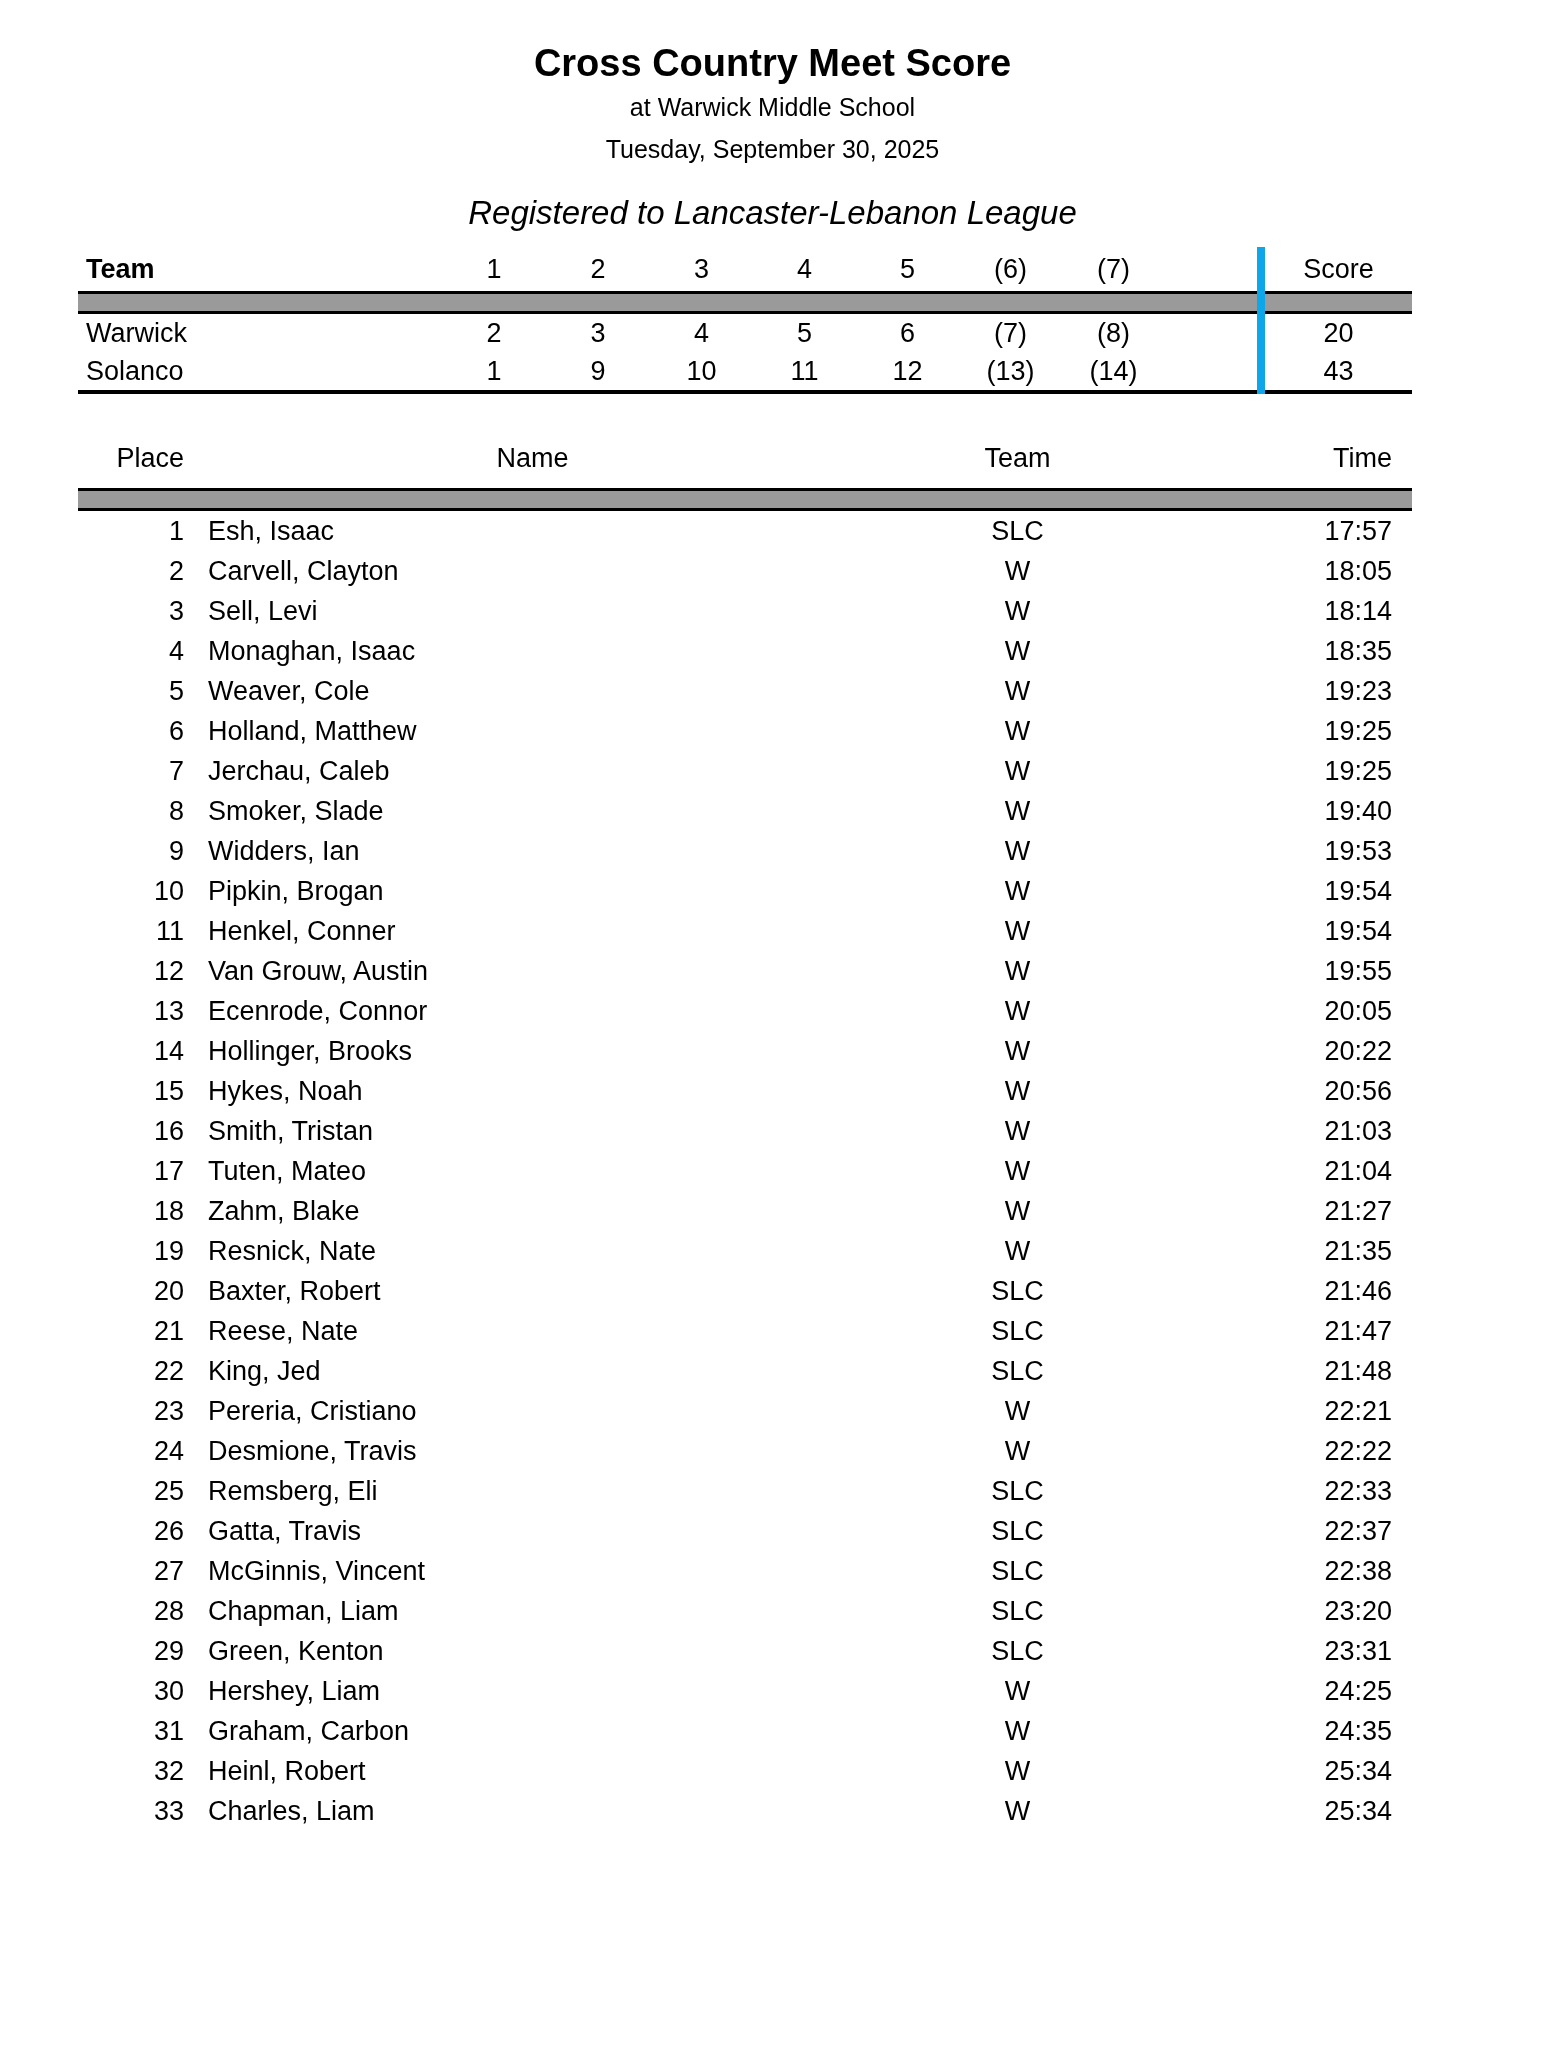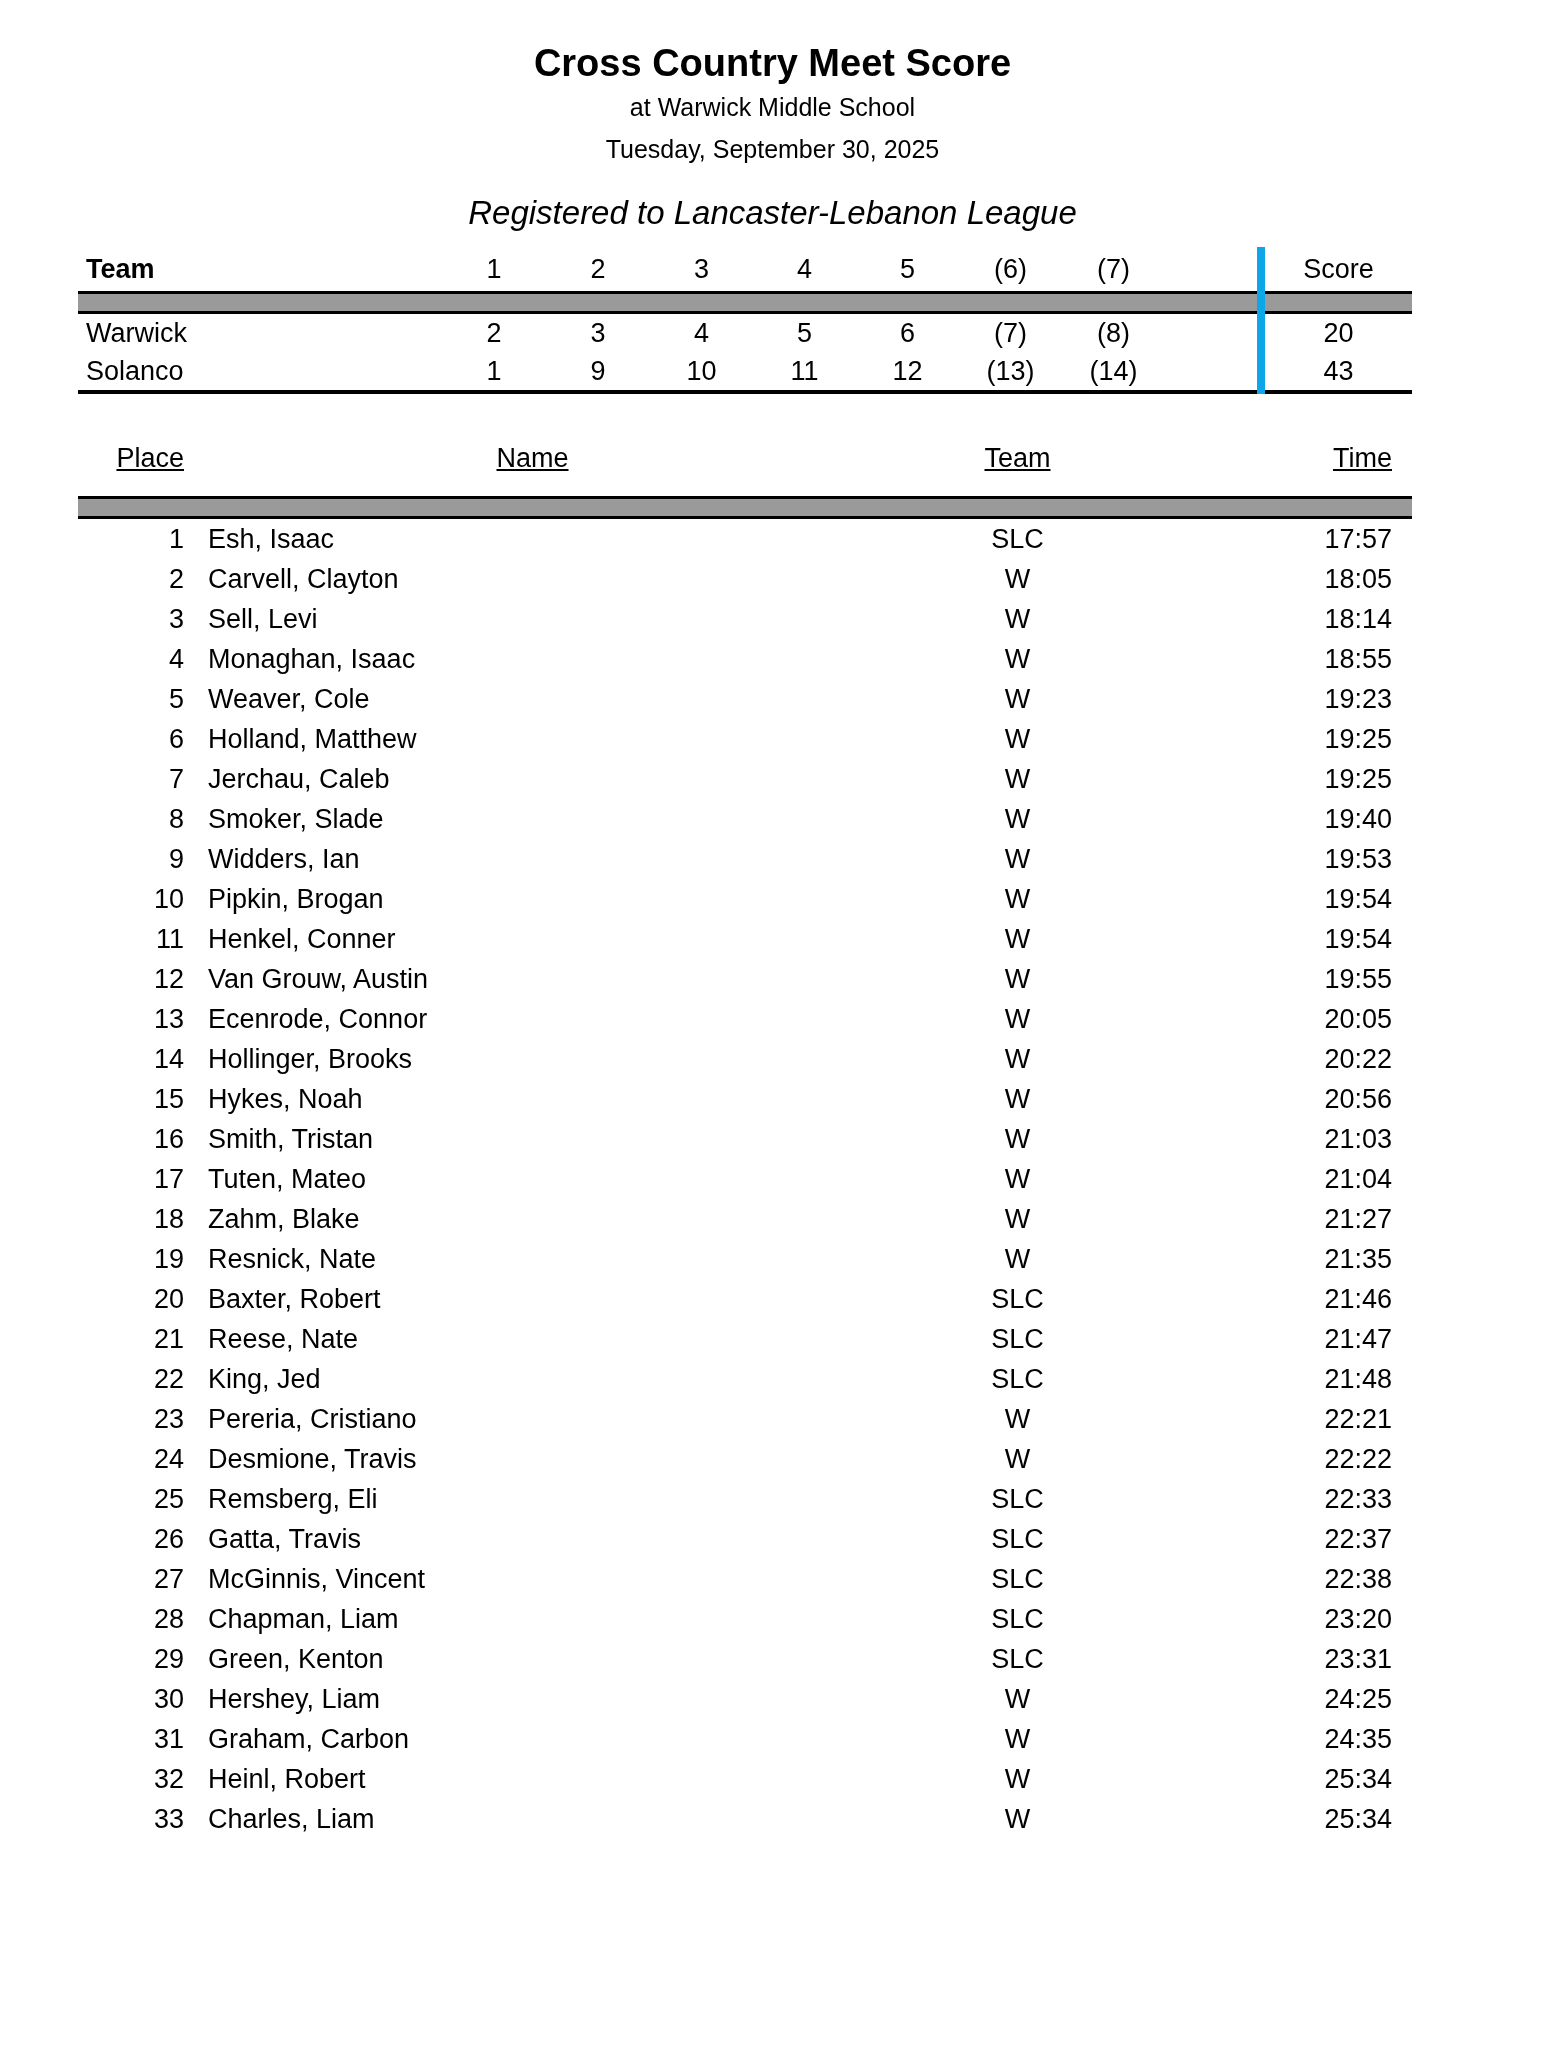--- a/index.html
+++ b/index.html
@@ -33,21 +33,21 @@
   .score-table { margin-top: 13px; font-size: 27px; border-bottom: 4px solid #000; }
   .score-table th, .score-table td { text-align: center; }
   .score-table thead th { height: 38px; vertical-align: bottom; padding-bottom: 6px; }
   .score-table .team-col { text-align: left; padding-left: 8px; }
   .score-table thead .team-col { font-weight: bold; }
   .score-table .data-row td { height: 38px; vertical-align: middle; }
   .score-table .score-col { border-left: 8px solid #0ea5e9; }
 
   
   .results-table { margin-top: 42px; font-size: 27px; }
-  .results-table thead th { height: 38px; vertical-align: bottom; padding-bottom: 22px; text-decoration: underline; }
+  .results-table thead th { height: 38px; vertical-align: bottom; padding-bottom: 14px; }
   .results-table .data-row td { height: 40px; vertical-align: middle; }
   .col-place { text-align: right; padding-right: 6px; }
   .col-name { text-align: left; padding-left: 18px; }
   .col-team { text-align: center; }
   .col-time { text-align: right; padding-right: 20px; }
 </style>
 </head>
 <body>
 
 <div class="page">
@@ -162,21 +162,21 @@
           <td class="col-place">3</td>
           <td class="col-name">Sell, Levi</td>
           <td class="col-team">W</td>
           <td class="col-time">18:14</td>
         </tr>
 
         <tr class="data-row">
           <td class="col-place">4</td>
           <td class="col-name">Monaghan, Isaac</td>
           <td class="col-team">W</td>
-          <td class="col-time">18:55</td>
+          <td class="col-time">18:35</td>
         </tr>
 
         <tr class="data-row">
           <td class="col-place">5</td>
           <td class="col-name">Weaver, Cole</td>
           <td class="col-team">W</td>
           <td class="col-time">19:23</td>
         </tr>
 
         <tr class="data-row">

